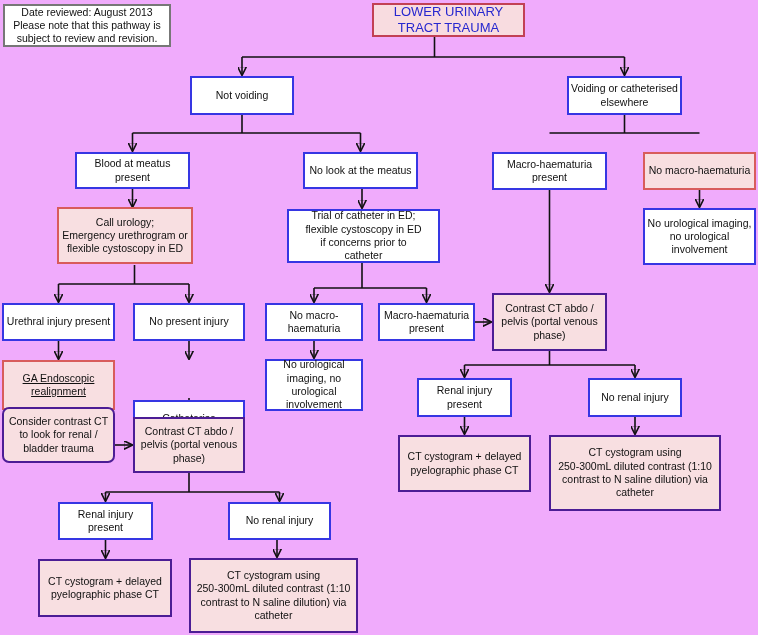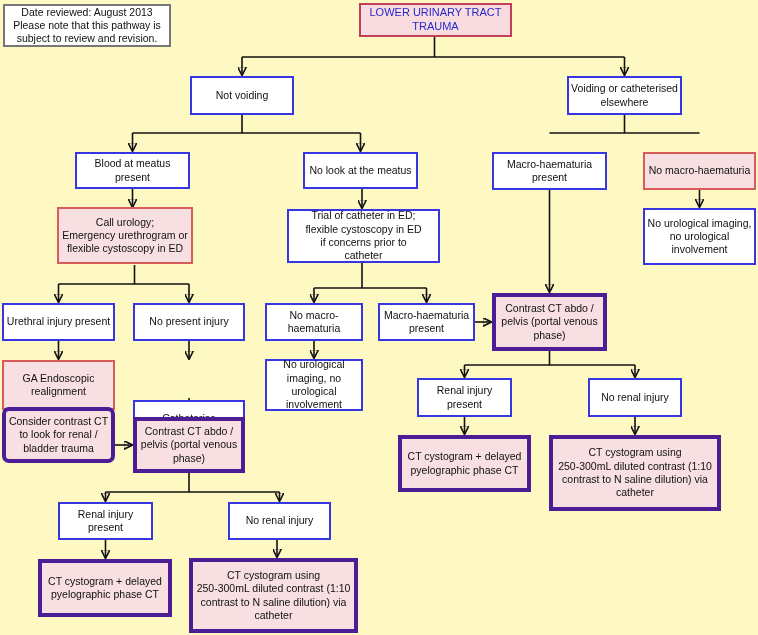--- a/index.html
+++ b/index.html
@@ -1,35 +1,35 @@
 <!DOCTYPE html>
 <html><head>
 <meta charset="utf-8">
 <style>
   html,body{margin:0;padding:0;background:#ffffff;}
   .stage{
-    position:relative;width:758px;height:635px;background:#fef9c3;
+    position:relative;width:758px;height:635px;background:#f0abfc;
     font-family:"Liberation Sans","DejaVu Sans",sans-serif;
     color:#101010;overflow:hidden;
   }
   .connector-layer{position:absolute;left:0;top:0;}
   .connector-layer path{stroke:#111111;stroke-width:1.6;fill:none;}
   .node{
     position:absolute;box-sizing:border-box;
     display:flex;align-items:center;justify-content:center;
     text-align:center;font-size:10.5px;line-height:1.27;
     padding:2px;background:#ffffff;
   }
   .node .lbl{white-space:pre-line;}
   .blue{border:2px solid #3636e3;}
   .pink-light{border:2px solid #d85c5c;background:#f8dfe1;}
-  .pink-dark{border:4px solid #4c1d95;background:#f8dfe1;}
+  .pink-dark{border:2px solid #4c1d95;background:#f8dfe1;}
   .title-box{
     border:2px solid #c24055;background:#f8dce0;
-    color:#2727cf;font-size:11px;
+    color:#2727cf;font-size:13px;margin-left:13px;
   }
   .note-box{border:2px solid #777777;background:#ffffff;}
 </style>
 </head>
 <body>
 
 <div class="stage">
 
   <svg class="connector-layer" width="758" height="635" aria-hidden="true">
     <defs>
@@ -117,21 +117,21 @@
   </div>
 
   <div class="node blue" style="left:2px;top:303px;width:113px;height:38px;">
     <span class="lbl">Urethral injury present</span>
   </div>
 
   <div class="node blue" style="left:133px;top:303px;width:112px;height:38px;">
     <span class="lbl">No present injury</span>
   </div>
 
-  <div class="node pink-light" style="left:2px;top:360px;width:113px;height:50px;">
+  <div class="node pink-light" style="left:2px;top:360px;width:113px;height:50px;text-decoration:underline;">
     <span class="lbl">GA Endoscopic realignment</span>
   </div>
 
   <div class="node blue" style="left:133px;top:360px;width:112px;height:38px;margin-top:40px;">
     <span class="lbl">Catheterise</span>
   </div>
 
   <div class="node pink-dark" style="left:2px;top:407px;width:113px;height:56px;border-radius:7px;">
     <span class="lbl">Consider contrast CT to look for renal / bladder trauma</span>
   </div>

